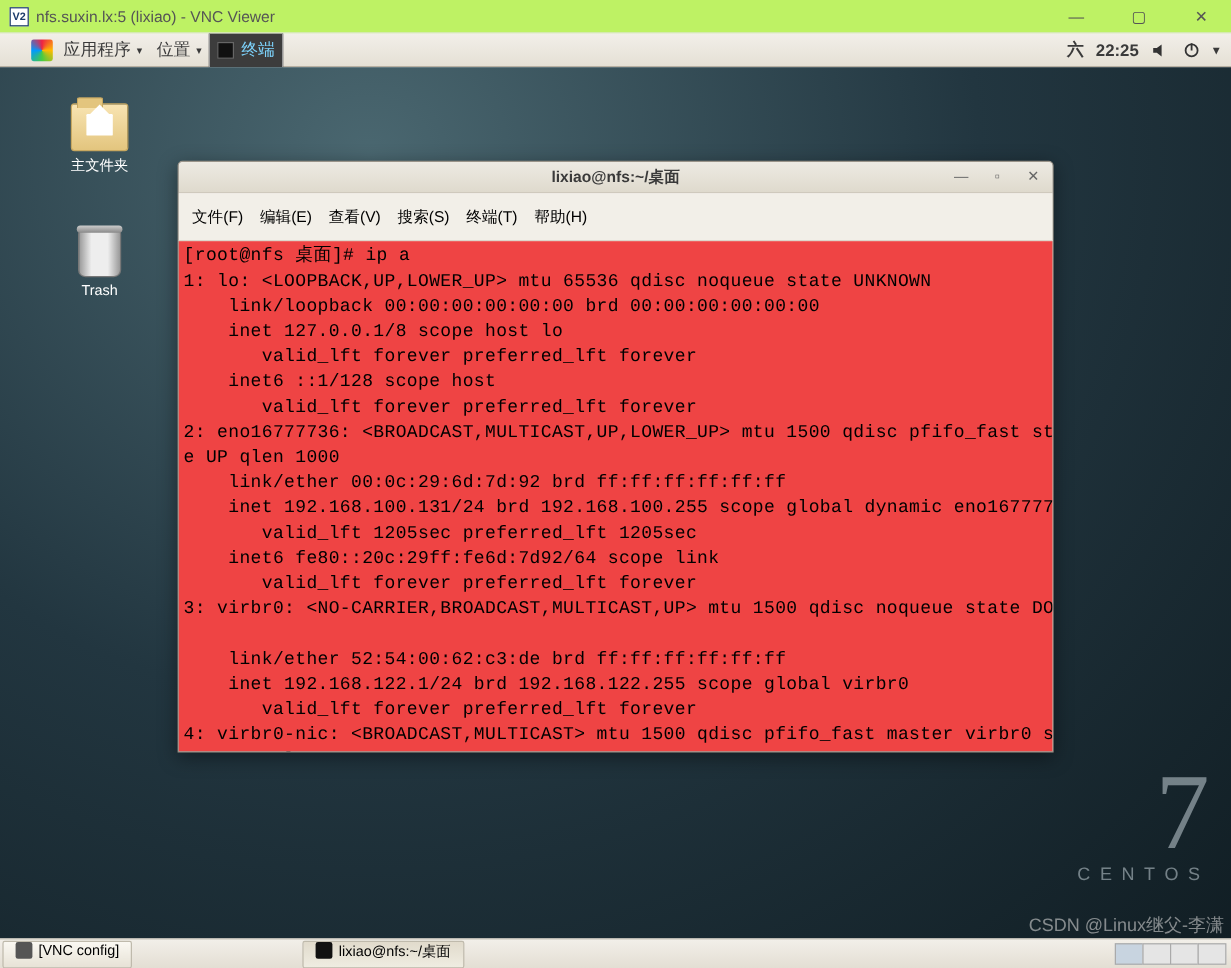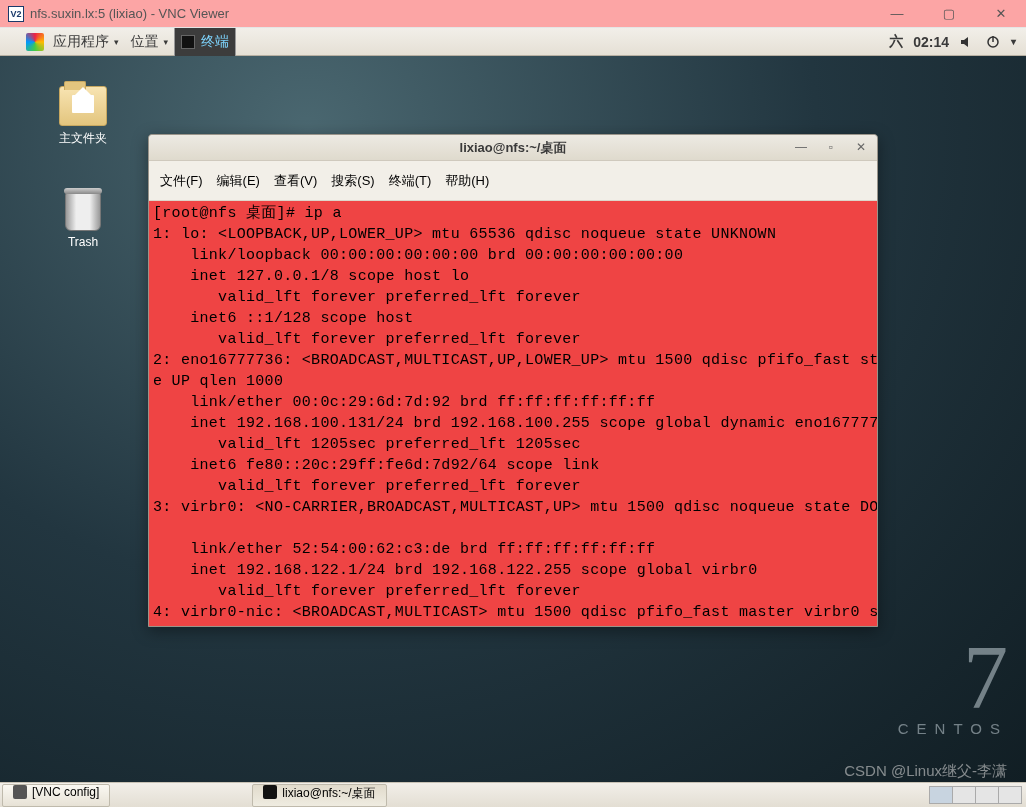--- a/index.html
+++ b/index.html
@@ -6,21 +6,21 @@
     body {
       width: 1026px; height: 807px;
       font-family: "Segoe UI", Tahoma, sans-serif;
       font-size: 12px;
       background: #fff;
       overflow: hidden;
       position: relative;
     }
     
     .vnc-titlebar {
-      height: 28px; background: #fca5a5; display: flex; align-items: center;
+      height: 28px; background: #bef264; display: flex; align-items: center;
       padding: 0 8px; border-bottom: 1px solid #e5e5e5;
     }
     .vnc-logo {
       width: 16px; height: 16px; background: #fff; display: inline-flex;
       align-items: center; justify-content: center; font-size: 9px;
       font-weight: bold; color: #1a3a6a; border:1px solid #1a3a6a;
     }
     .vnc-title { margin-left: 6px; color: #555; font-size: 13px; flex:1; }
     .vnc-controls { display:flex; gap:18px; align-items:center; }
     .vnc-controls span { width:34px; text-align:center; color:#555; font-size:13px; cursor:pointer;}
@@ -62,21 +62,21 @@
       border-radius:4px 4px 6px 6px;
       border:1px solid #777;
       position:relative;
     }
     .trash-graphic:before{content:"";position:absolute;top:-4px;left:-2px;right:-2px;height:6px;background:linear-gradient(#ccc,#888);border-radius:3px;}
     
     .centos-brand{position:absolute;right:18px;bottom:45px;color:#c3cfd5;text-align:right;}
     .centos-brand .seven{font-size:90px;font-weight:200;line-height:0.8;opacity:0.55;font-family:Georgia,serif;}
     .centos-brand .name{letter-spacing:8px;font-size:15px;opacity:0.55;margin-top:6px;}
     
-    .watermark{position:absolute;right:19px;bottom:26px;color:#d0d0d0;opacity:0.6;font-size:15px;}
+    .watermark{position:absolute;right:6px;bottom:26px;color:#d0d0d0;opacity:0.6;font-size:15px;}
     
     .term-window{
       position:absolute; left:148px; top:78px; width:730px; height:493px;
       background:#eeeae4; border:1px solid #9a948a; border-radius:4px 4px 0 0;
       box-shadow:0 4px 16px rgba(0,0,0,0.4);
       display:flex; flex-direction:column;
     }
     .term-titlebar{
       height:26px; display:flex; align-items:center; justify-content:center;
       background:linear-gradient(#edeae3,#dfdacd);
@@ -124,21 +124,21 @@
   <span class="activities-icon"></span>
   <span class="menu-item">应用程序</span>
   <span class="menu-item">位置</span>
   <span class="running-app">
     <span style="width:14px;height:14px;background:#111;border:1px solid #666;margin-right:6px;display:inline-block;"></span>
     <span>终端</span>
   </span>
   <span class="spacer"></span>
   <div class="tray">
     <span>六</span>
-    <span>02:14</span>
+    <span>22:25</span>
     <span class="tray-icon">
       <svg viewBox="0 0 16 16">
           <path d="M2 6h3l4-3v10l-4-3H2z" fill="#333"></path>
         </svg>
     </span>
     <span class="tray-icon">
       <svg viewBox="0 0 16 16">
           <circle cx="8" cy="8" r="5" fill="none" stroke="#333" stroke-width="1.5"></circle>
           <line x1="8" y1="2" x2="8" y2="8" stroke="#333" stroke-width="1.5"></line>
         </svg>

